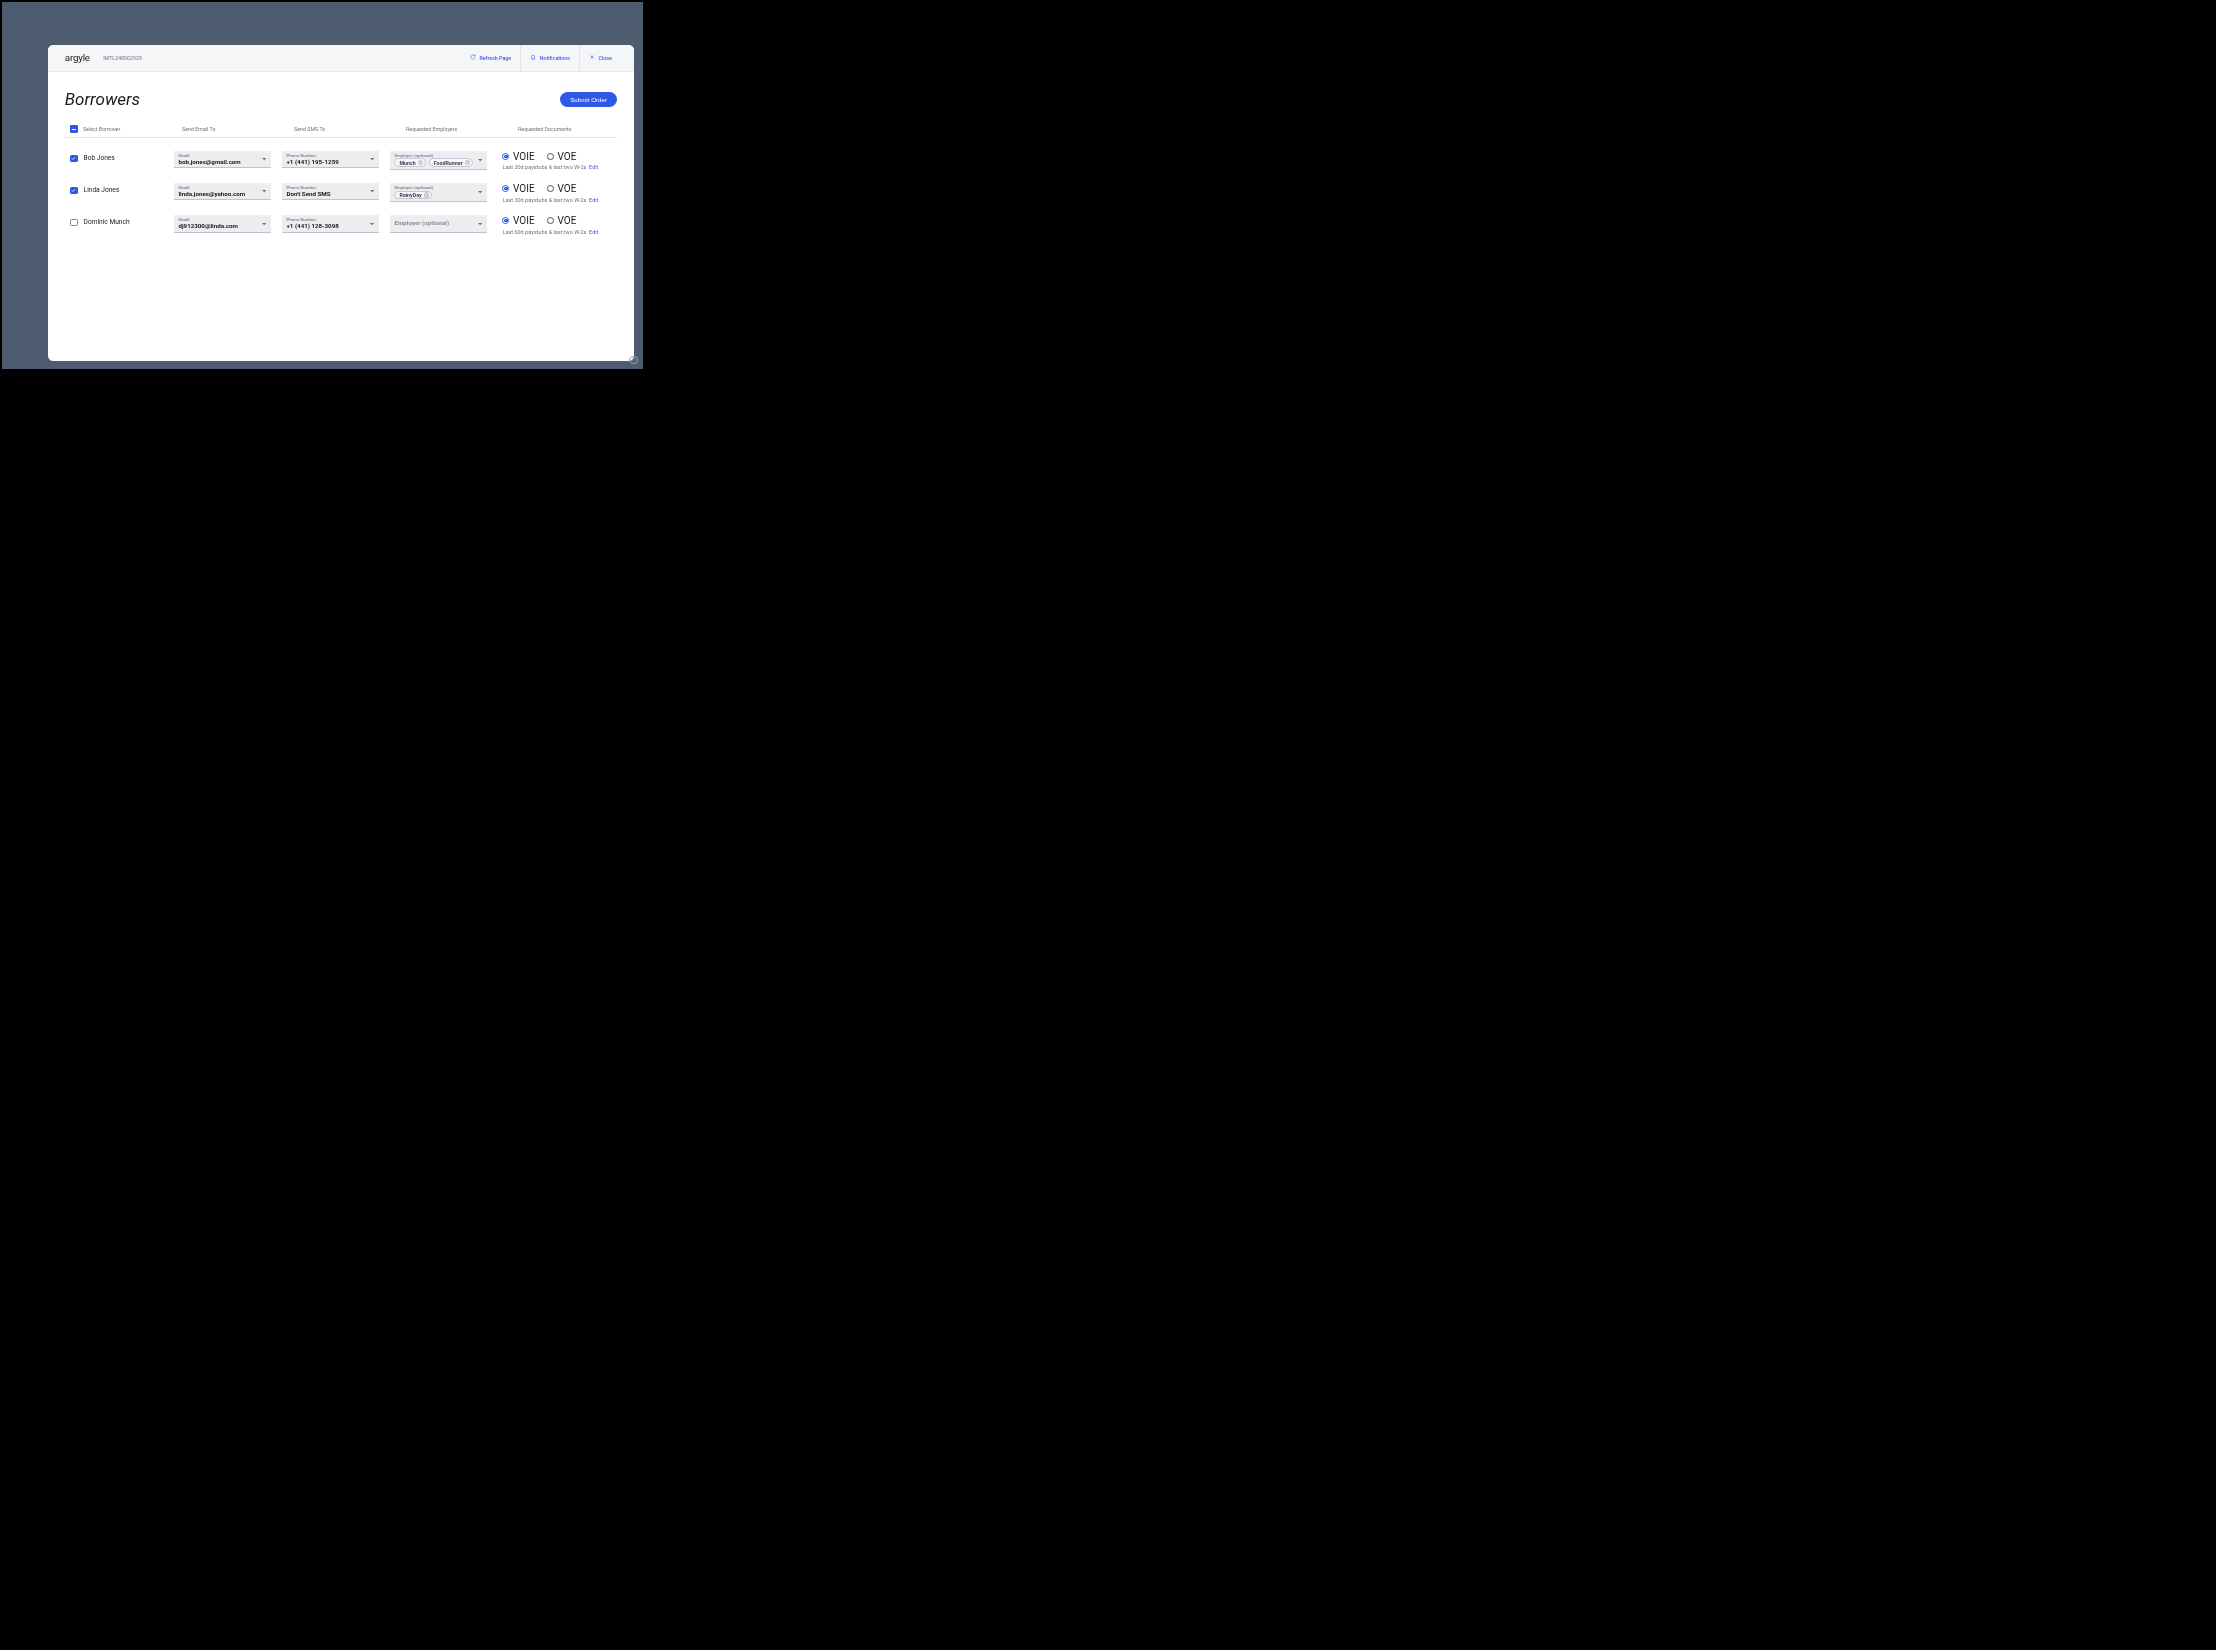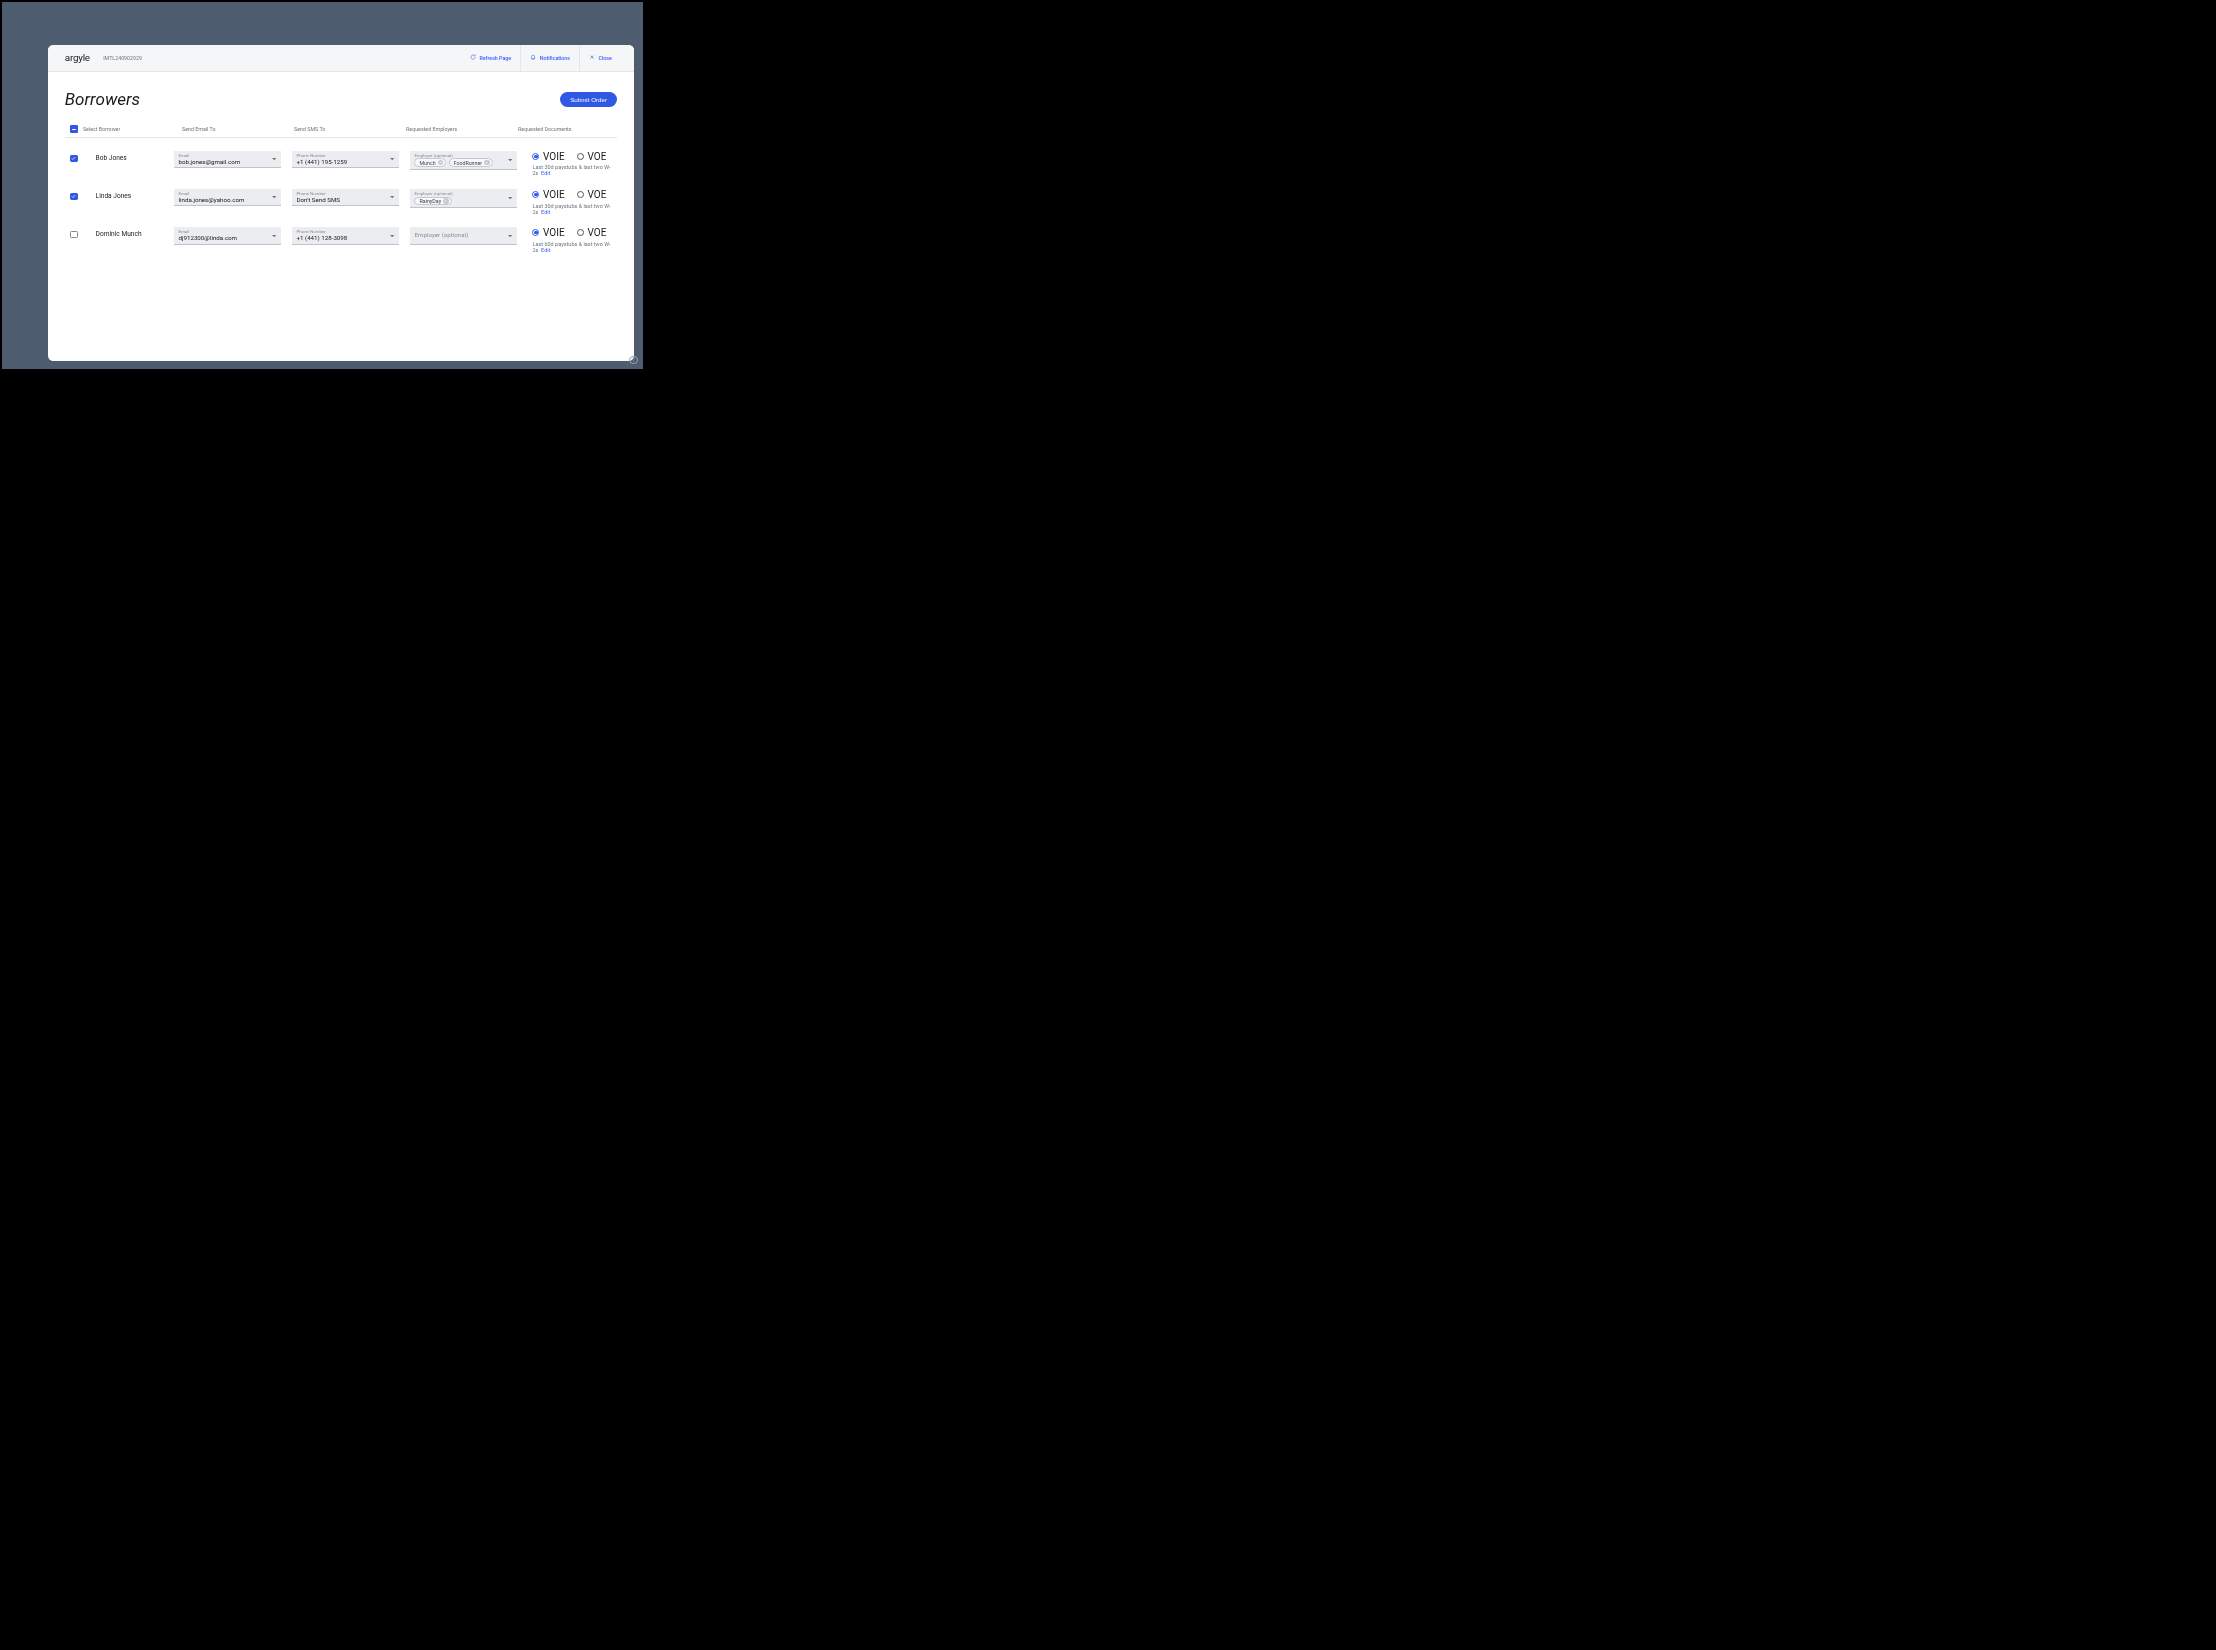--- a/index.html
+++ b/index.html
@@ -118,21 +118,21 @@
     }
     .table-row {
       display: flex;
       align-items: flex-start;
       padding-top: 12.4px;
       padding-left: 5.3px;
     }
     .borrower-cell {
       display: flex;
       align-items: center;
-      gap: 18px;
+      gap: 6px;
       width: 104px;
       padding-top: 3.5px;
     }
     .checkbox {
       width: 7.5px; height: 7.5px;
       border: 0.9px solid #888;
       border-radius: 1.3px;
       cursor: pointer;
       display: flex;
       align-items: center;
@@ -144,24 +144,25 @@
       border-color: #2f58e5;
     }
     .checkbox.checked svg { width: 4.9px; height: 4.9px; }
     .borrower-name {
       font-size: 6.6px;
       color: #1a1a1a;
     }
     .field {
       background: #ebedf0;
       border-bottom: 0.4px solid #bfc3cb;
-      width: 107px;
+      width: 97px;
       padding: 1.8px 4.4px 1.8px 4.4px;
       position: relative;
       margin-right: 11px;
+      font-weight: bold;
     }
     .field-label {
       font-size: 4.4px;
       color: #888e99;
     }
     .field-value {
       font-size: 6.2px;
       color: #1a1a1a;
       padding-right: 8.9px;
     }

